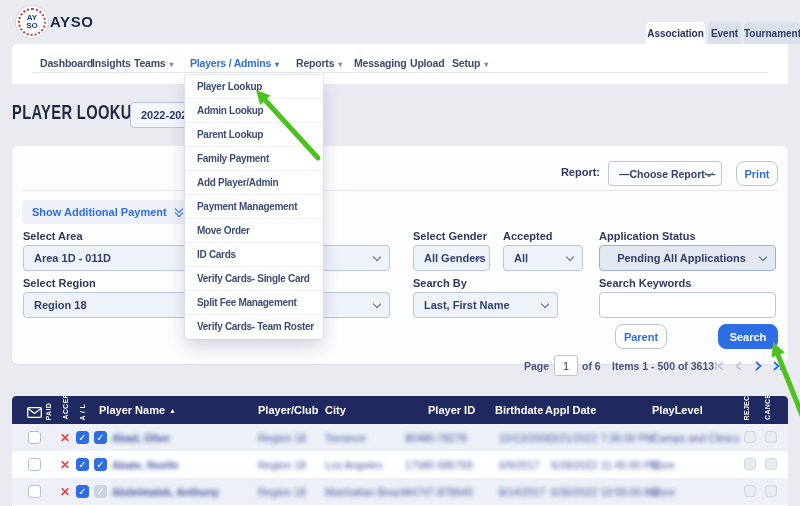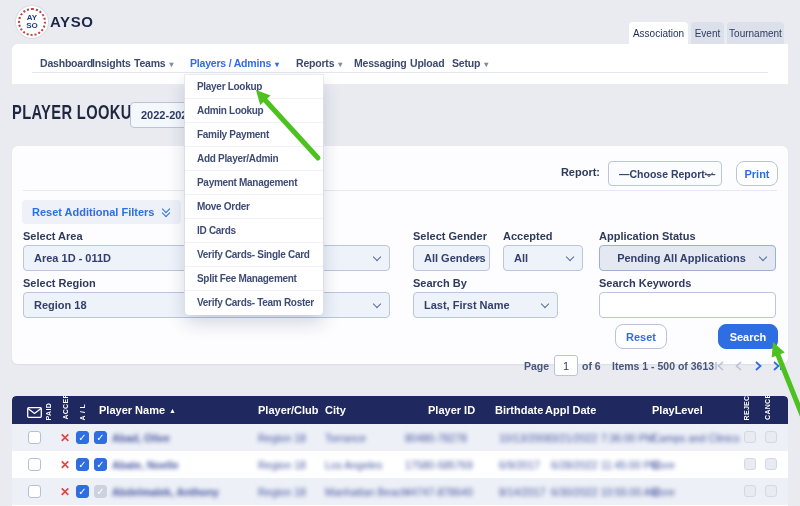--- a/index.html
+++ b/index.html
@@ -6,21 +6,21 @@
   html,body { background:#e9ebf1; }
   body { font-family:"Liberation Sans", sans-serif; }
   .screen { position:relative; width:800px; height:506px; background:#e9ebf1; overflow:hidden; }
 
   
   .logo { position:absolute; left:16px; top:6px; width:32px; height:32px; border-radius:50%; background:#fff; box-shadow:0 0 0 1px #d8dce6; }
   .logo-ring { position:absolute; inset:2px; border:2px dotted #c04343; border-radius:50%; }
   .logo-text { position:absolute; inset:0; display:flex; flex-direction:column; align-items:center; justify-content:center; font-size:8px; line-height:8px; font-weight:bold; color:#1f3f8f; }
   .brand { position:absolute; left:50px; top:13px; font-size:15px; font-weight:bold; color:#1c2745; letter-spacing:.6px; }
 
-  .tab { position:absolute; top:22px; height:22px; border-radius:4px 4px 0 0; display:flex; align-items:center; justify-content:center; font-size:10px; font-weight:normal; color:#2e3b63; background:#dce0ea; cursor:pointer; }
+  .tab { position:absolute; top:22px; height:22px; border-radius:4px 4px 0 0; display:flex; align-items:center; justify-content:center; font-size:10px; font-weight:bold; color:#2e3b63; background:#dce0ea; cursor:pointer;margin-left:17px; }
   .tab.active { background:#ffffff; color:#1c2a5e; }
   .tab-association { left:629px; width:59px; }
   .tab-event { left:691px; width:33px; }
   .tab-tournament { left:727px; width:57px;text-align:right; }
 
   
   .navbar { position:absolute; left:12px; top:44px; width:776px; height:40px; background:#fff; border-radius:6px 0 0 0; }
   .navbar .underline { position:absolute; left:20px; right:20px; bottom:11px; height:1px; background:#e4e7ee; }
   .nav-item { position:absolute; top:13px; font-size:10.5px; font-weight:bold; letter-spacing:-0.2px; color:#3d4a6e; cursor:pointer; white-space:nowrap; }
   .nav-item .caret { font-size:8px; color:#7e8aa8; margin-left:4px; }
@@ -109,20 +109,21 @@
     <span class="nav-item" style="left:284px"><span>Reports</span><span class="caret">▾</span></span>
     <span class="nav-item" style="left:342px"><span>Messaging</span></span>
     <span class="nav-item" style="left:398px"><span>Upload</span></span>
     <span class="nav-item" style="left:440px"><span>Setup</span><span class="caret">▾</span></span>
     <div class="underline"></div>
   </div>
 
   <div class="menu">
     <span class="menu-item">Player Lookup</span>
     <span class="menu-item">Admin Lookup</span>
+    <span class="menu-item">Parent Lookup</span>
     <span class="menu-item">Family Payment</span>
     <span class="menu-item">Add Player/Admin</span>
     <span class="menu-item">Payment Management</span>
     <span class="menu-item">Move Order</span>
     <span class="menu-item">ID Cards</span>
     <span class="menu-item">Verify Cards- Single Card</span>
     <span class="menu-item">Split Fee Management</span>
     <span class="menu-item">Verify Cards- Team Roster</span>
   </div>
 
@@ -135,21 +136,21 @@
     <span class="flabel report-label">Report:</span>
     <div class="fselect report-select">
       <span>—Choose Report—</span>
       <span class="chev"></span>
     </div>
     <div class="btn btn-outline print-btn">Print</div>
 
     <div class="card-divider"></div>
 
     <div class="show-filters">
-      <span>Reset Additional Filters</span>
+      <span>Show Additional Payment</span>
       <span class="dbl-chev">
           <i></i>
           <i></i>
         </span>
     </div>
 
     <span class="flabel" style="left:11px;top:84px">Select Area</span>
     <div class="fselect" style="left:11px;top:99px;width:367px">
       <span>Area 1D - 011D</span>
         <span class="chev"></span>
@@ -181,21 +182,21 @@
 
     <span class="flabel" style="left:401px;top:131px">Search By</span>
     <div class="fselect" style="left:401px;top:146px;width:145px">
       <span>Last, First Name</span>
         <span class="chev"></span>
     </div>
 
     <span class="flabel" style="left:587px;top:131px">Search Keywords</span>
     <input class="finput" style="left: 587px; top: 146px; width: 177px;" value="">
 
-    <div class="btn btn-outline reset-btn">Reset</div>
+    <div class="btn btn-outline reset-btn">Parent</div>
     <div class="btn btn-primary search-btn">Search</div>
   </div>
 
   <span class="pg-text" style="left:524px">Page</span>
   <input class="pg-input" value="1" style="">
   <span class="pg-text" style="left:582px">of 6</span>
   <span class="pg-text" style="left:612px">Items 1 - 500 of 3613</span>
   <span class="pg-icon" style="left:712px">
     <svg width="16" height="14" viewBox="0 0 16 14">
         <path d="M4 3v8" stroke="#b9c1d4" stroke-width="1.6" fill="none"></path>

